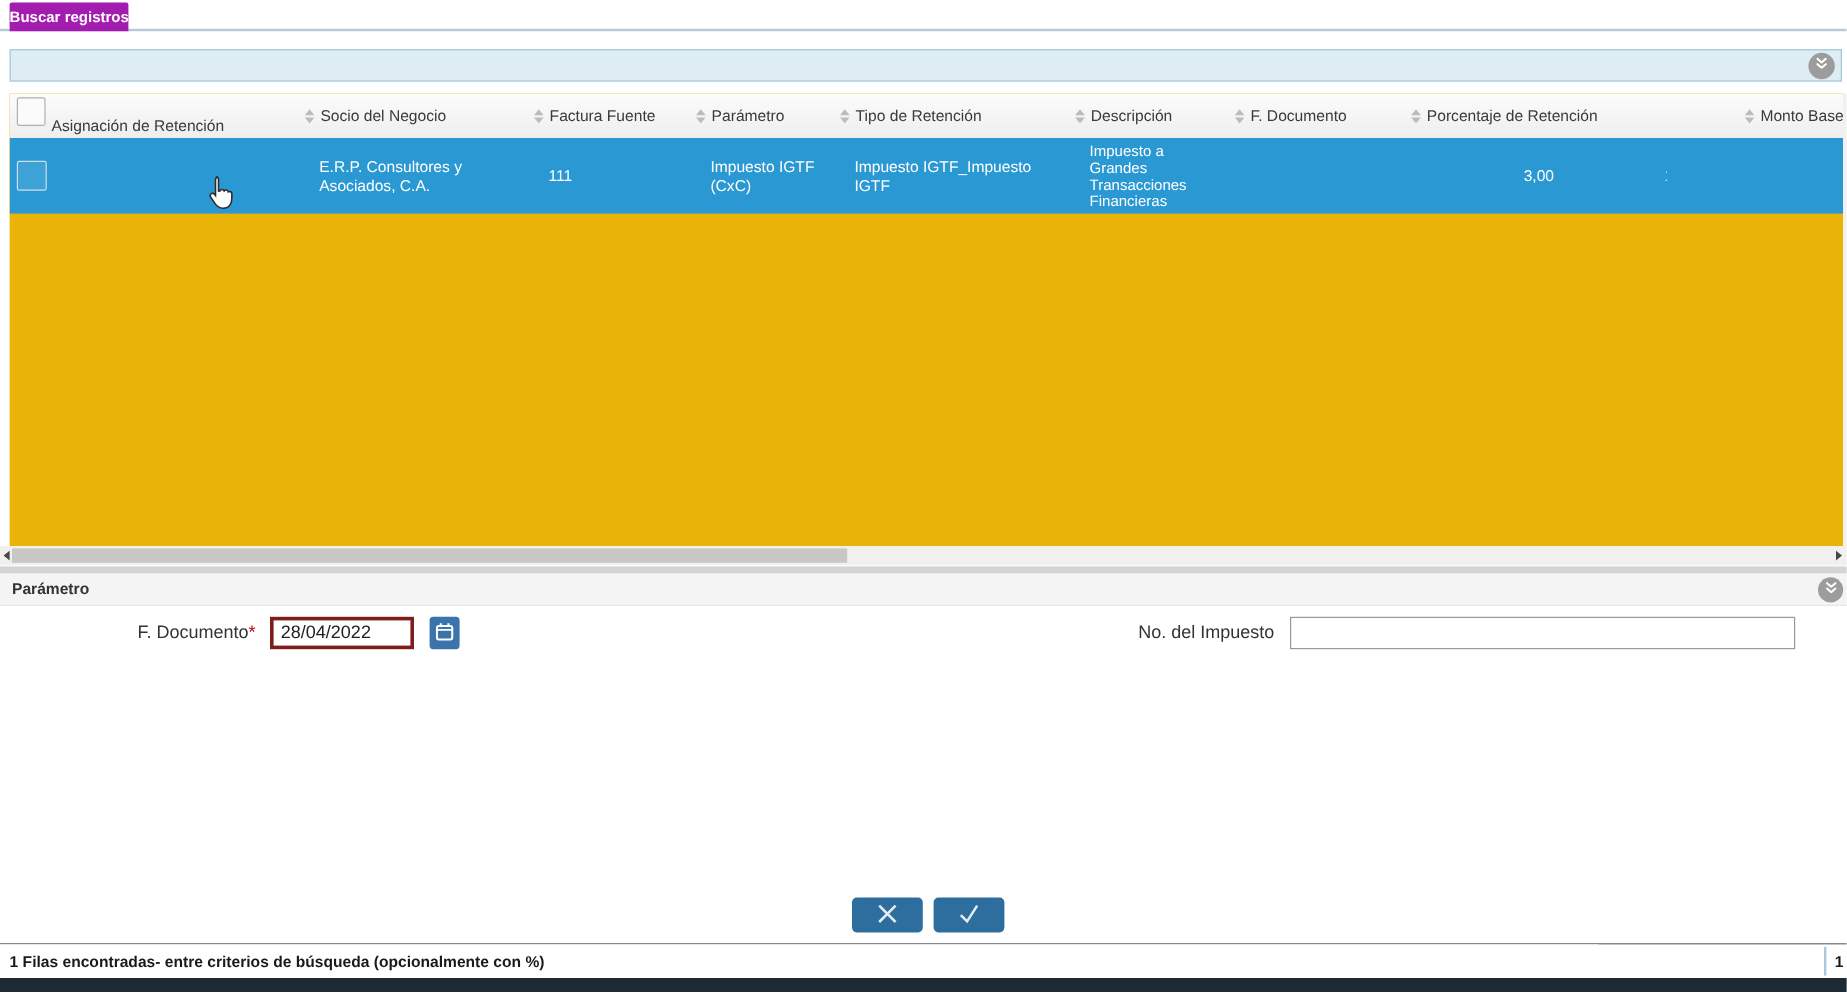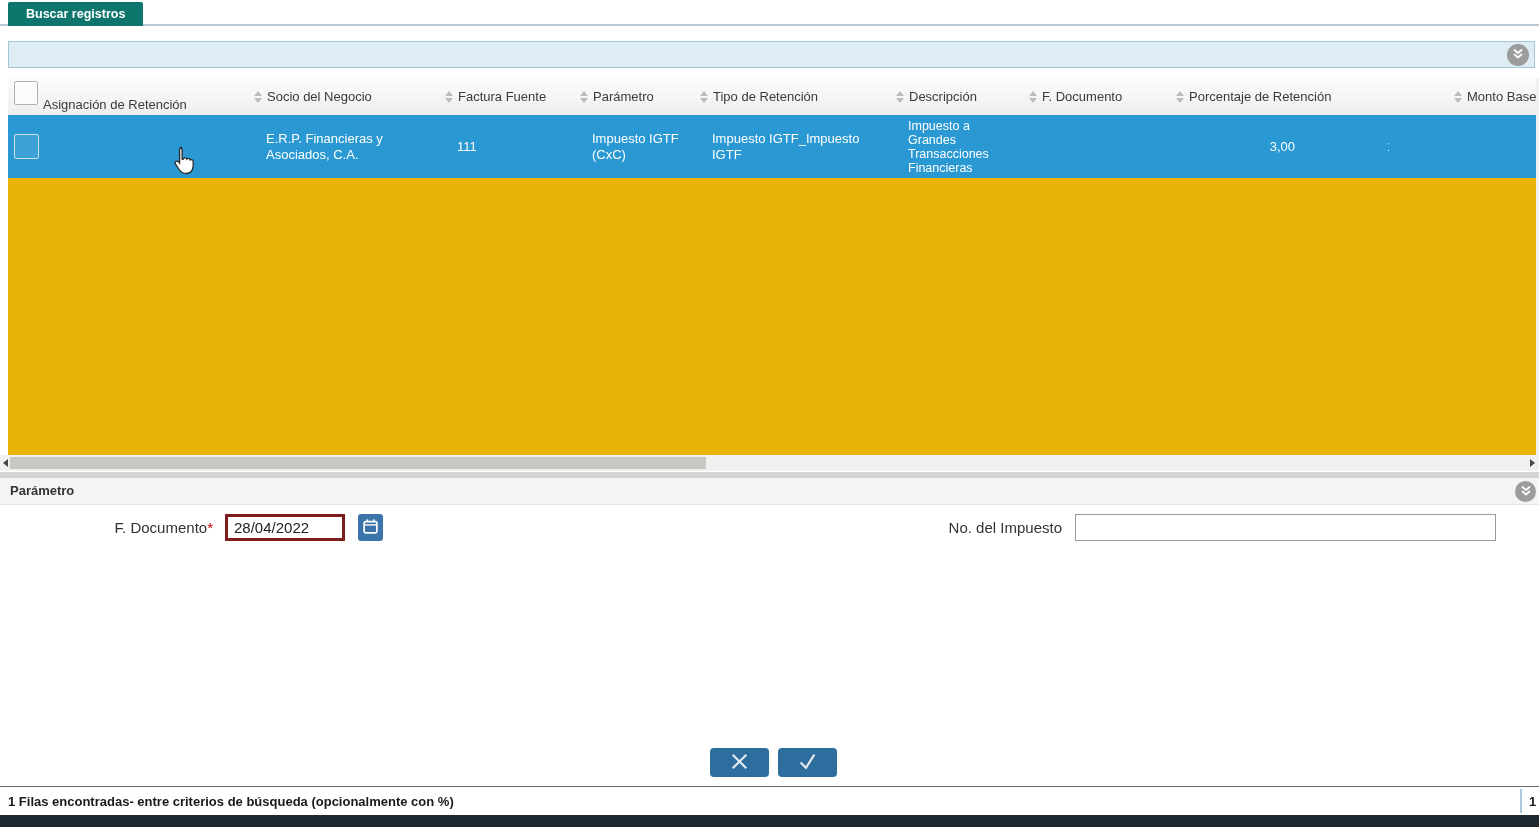--- a/index.html
+++ b/index.html
@@ -2,22 +2,22 @@
 <html><head>
 <meta charset="utf-8">
 <style>
   * { box-sizing: border-box; margin: 0; padding: 0; }
   html, body { width: 1539px; height: 827px; overflow: hidden; }
   body { font-family: "Liberation Sans", "DejaVu Sans", sans-serif; background: #fff; }
   #app { position: relative; width: 1539px; height: 827px; background: #fff; }
 
   
   .tabbar { position: absolute; top: 0; left: 0; width: 1539px; height: 26px; border-bottom: 2px solid #b7c9d4; background: #fff; }
-  .tab { position: absolute; left: 8px; top: 2px; height: 24px; line-height: 24px; padding: 0 18px;
-         background: #0f766e; color: #fff; font-size: 12.5px; font-weight: bold; border-radius: 2px 2px 0 0; cursor: default; }
+  .tab { position: absolute; left: 8px; top: 2px; height: 24px; line-height: 24px; padding: 0 0;
+         background: #a21caf; color: #fff; font-size: 12.5px; font-weight: bold; border-radius: 2px 2px 0 0; cursor: default; }
 
   
   .searchbar { position: absolute; left: 8px; top: 41px; width: 1527px; height: 27px;
                background: #ddedf3; border: 1px solid #a3c7d9; }
   .searchbar input { position: absolute; left: 0; top: 0; width: 1495px; height: 25px; border: none;
                      background: transparent; font-size: 13px; padding: 0 8px; outline: none; color: #333; }
   .circle-btn { position: absolute; width: 22px; height: 22px; border-radius: 50%; background: #9c9c9c;
                 display: flex; align-items: center; justify-content: center; cursor: pointer; }
   .circle-btn.sb { right: 5px; top: 2px; }
 
@@ -170,21 +170,21 @@
           </span>
         <span>Monto Base</span>
       </div>
     </div>
 
     <div class="data-row">
       <div class="dcell first c0">
         <div class="rcheckbox"></div>
       </div>
       <div class="dcell c1">
-        <span>E.R.P. Financieras y Asociados, C.A.</span>
+        <span>E.R.P. Consultores y Asociados, C.A.</span>
       </div>
       <div class="dcell c2">
         <span>111</span>
       </div>
       <div class="dcell c3">
         <span>Impuesto IGTF (CxC)</span>
       </div>
       <div class="dcell c4">
         <span>Impuesto IGTF_Impuesto IGTF</span>
       </div>

